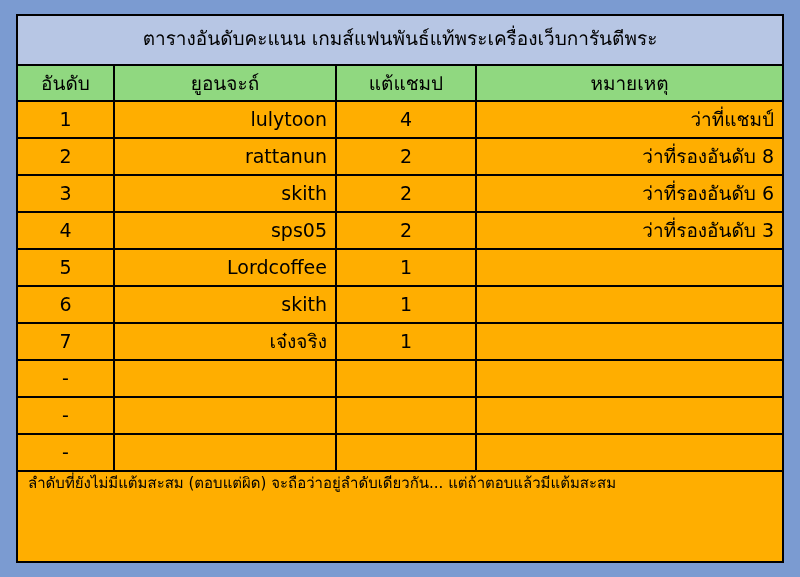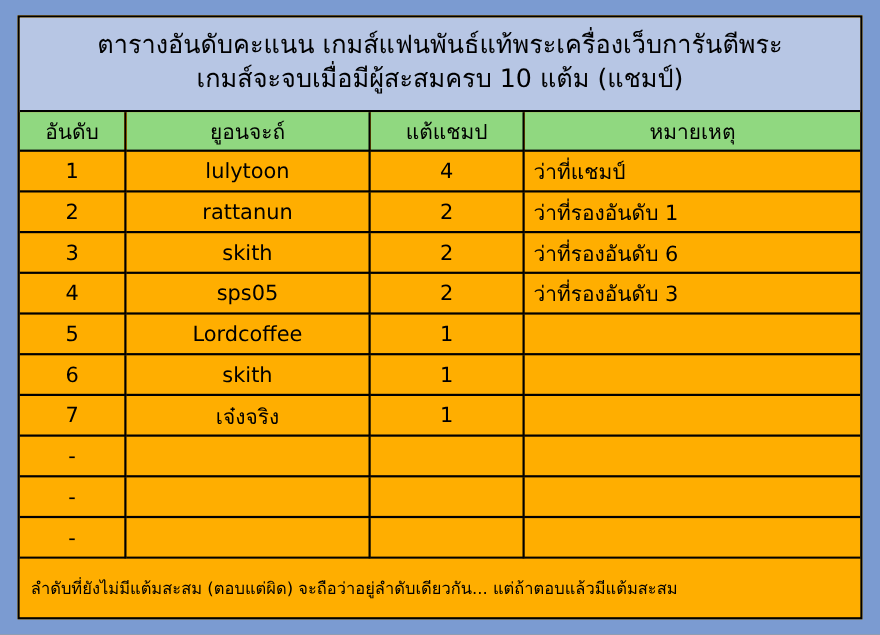--- a/index.html
+++ b/index.html
@@ -30,21 +30,21 @@
     flex-direction: column;
   }
   .title-box {
     box-sizing: border-box;
     background: #b7c6e4;
     border-bottom: 2px solid #000;
     padding: 10px 14px 12px 14px;
     text-align: center;
   }
   .title-line {
-    font-size: 23px;
+    font-size: 19px;
     color: #000;
     line-height: 1.35;
     font-weight: normal;
     white-space: nowrap;
   }
   table.scoreboard {
     width: 100%;
     border-collapse: collapse;
     table-layout: fixed;
   }
@@ -65,33 +65,33 @@
     height: 34px;
   }
   col.c-rank { width: 96px; }
   col.c-user { width: 222px; }
   col.c-score { width: 140px; }
   col.c-note { width: auto; }
   td.rank {
     text-align: center;
   }
   td.user {
-    text-align: center;
+    text-align: right;
   }
   td.score {
     text-align: center;
   }
   td.note {
-    text-align: left;
+    text-align: right;
     margin-top: 16px;
   }
   .footer-box {
     flex: 1;
     border-top: 0;
-    padding: 16px 10px 6px 10px;
+    padding: 0 10px 6px 10px;
     background: #ffae00;
   }
   .footer-line {
     font-size: 15px;
     color: #000;
     line-height: 1.5;
   }
   
   table.scoreboard tr td:first-child,
   table.scoreboard tr th:first-child {
@@ -107,21 +107,20 @@
   }
 </style>
 </head>
 <body>
 
 <div class="page">
   <div class="board">
 
     <div class="title-box">
       <div class="title-line">ตารางอันดับคะแนน เกมส์แฟนพันธ์แท้พระเครื่องเว็บการันตีพระ</div>
-      <div class="title-line">เกมส์จะจบเมื่อมีผู้สะสมครบ 10 แต้ม (แชมป์)</div>
     </div>
 
     <table class="scoreboard">
       <colgroup>
         <col class="c-rank">
         <col class="c-user">
         <col class="c-score">
         <col class="c-note">
       </colgroup>
       <thead>
@@ -136,21 +135,21 @@
         <tr>
           <td class="rank">1</td>
           <td class="user">lulytoon</td>
           <td class="score">4</td>
           <td class="note">ว่าที่แชมป์</td>
         </tr>
         <tr>
           <td class="rank">2</td>
           <td class="user">rattanun</td>
           <td class="score">2</td>
-          <td class="note">ว่าที่รองอันดับ 1</td>
+          <td class="note">ว่าที่รองอันดับ 8</td>
         </tr>
         <tr>
           <td class="rank">3</td>
           <td class="user">skith</td>
           <td class="score">2</td>
           <td class="note">ว่าที่รองอันดับ 6</td>
         </tr>
         <tr>
           <td class="rank">4</td>
           <td class="user">sps05</td>

